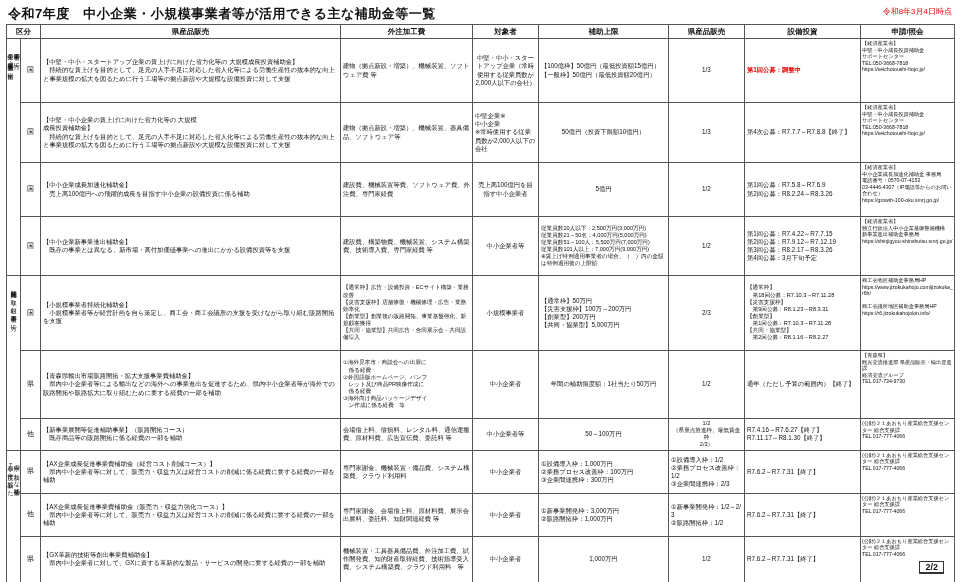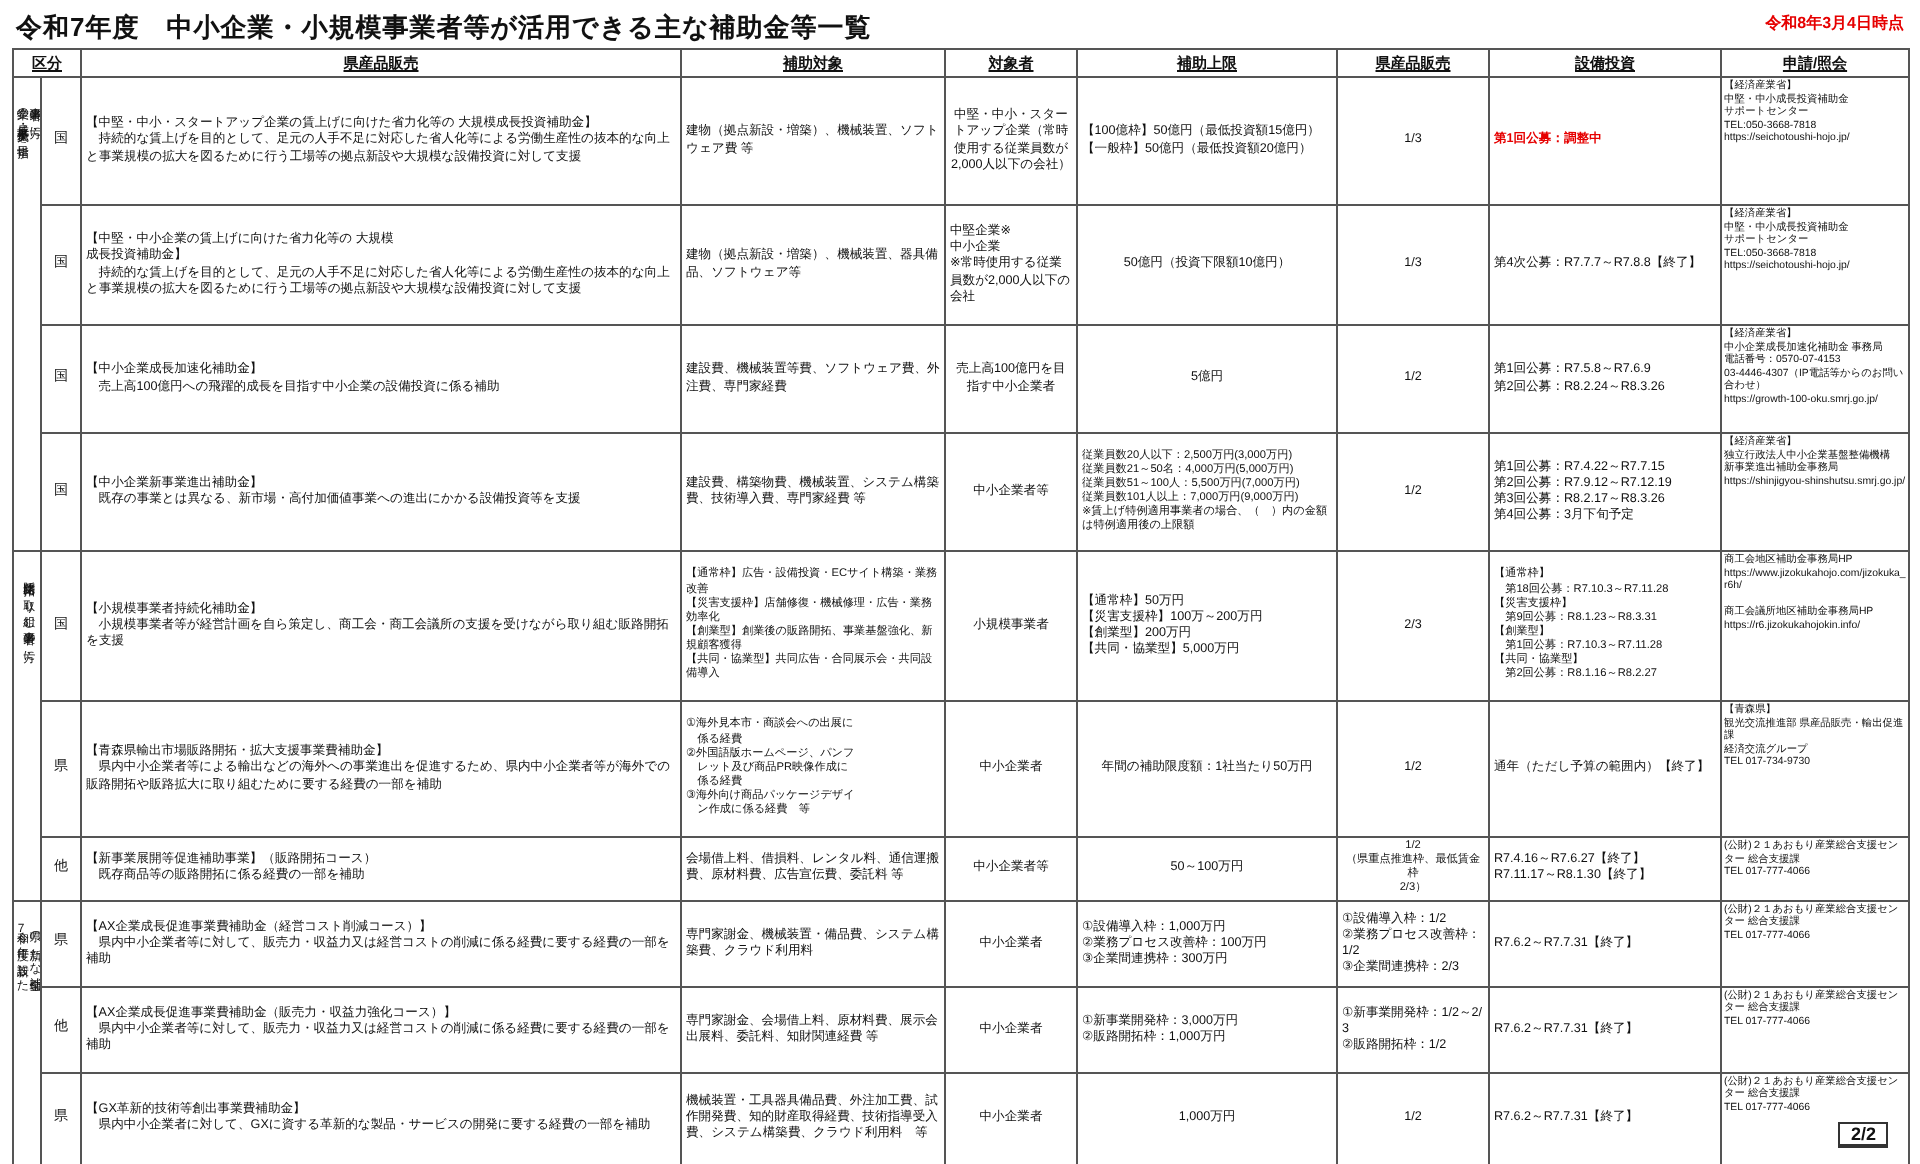--- a/index.html
+++ b/index.html
@@ -1,22 +1,22 @@
 <!DOCTYPE html>
 <html><head>
 <meta charset="utf-8">
 <style>
   html,body{margin:0;padding:0;background:#fff;}
   body{width:960px;height:582px;font-family:"Liberation Sans","DejaVu Sans",sans-serif;color:#111;}
   .page{position:relative;width:960px;height:582px;box-sizing:border-box;padding:3px 6px;}
   .title{font-size:13px;font-weight:bold;letter-spacing:.5px;padding:2px 0 1px 2px;}
-  .asof{position:absolute;top:6px;right:8px;font-size:8px;font-weight:bold;color:#e60000;}
+  .asof{position:absolute;top:6px;right:8px;font-size:8px;font-weight:normal;color:#e60000;}
   table{border-collapse:collapse;table-layout:fixed;width:948px;}
   th,td{border:1px solid #555;box-sizing:border-box;overflow:hidden;}
-  th{font-size:7.5px;font-weight:bold;text-align:center;padding:1px;background:#fff;text-decoration:underline;}
+  th{font-size:7.5px;font-weight:bold;text-align:center;padding:1px;background:#fff;}
   td{font-size:6.3px;line-height:1.28;padding:1px 2px;vertical-align:middle;white-space:pre-line;word-break:break-all;}
   td.sec{padding:2px 0;vertical-align:top;}
   .secwrap{display:flex;flex-direction:row;justify-content:center;align-items:flex-start;gap:0;}
   .secwrap span{writing-mode:vertical-lr;text-orientation:upright;font-size:6px;line-height:1.05;letter-spacing:.5px;}
   td.kubun{text-align:center;font-size:7px;padding:0;}
   td.name{text-align:left;vertical-align:middle;}
   td.target{text-align:left;}
   td.who{text-align:center;}
   td.capc,td.rate{text-align:center;}
   td.capl{text-align:left;}
@@ -41,21 +41,21 @@
         <col style="width:66px">
         <col style="width:130px">
         <col style="width:76px">
         <col style="width:116px">
         <col style="width:94px">
     </colgroup>
     <tbody>
         <tr style="height:14px">
       <th colspan="2">区分</th>
       <th>県産品販売</th>
-      <th>補助対象</th>
+      <th>外注加工費</th>
       <th>対象者</th>
       <th>補助上限</th>
       <th>県産品販売</th>
       <th>設備投資</th>
       <th>申請/照会</th>
     </tr>
 
     <tr style="height:64px">
       <td class="sec" rowspan="4">
         <div class="secwrap">

